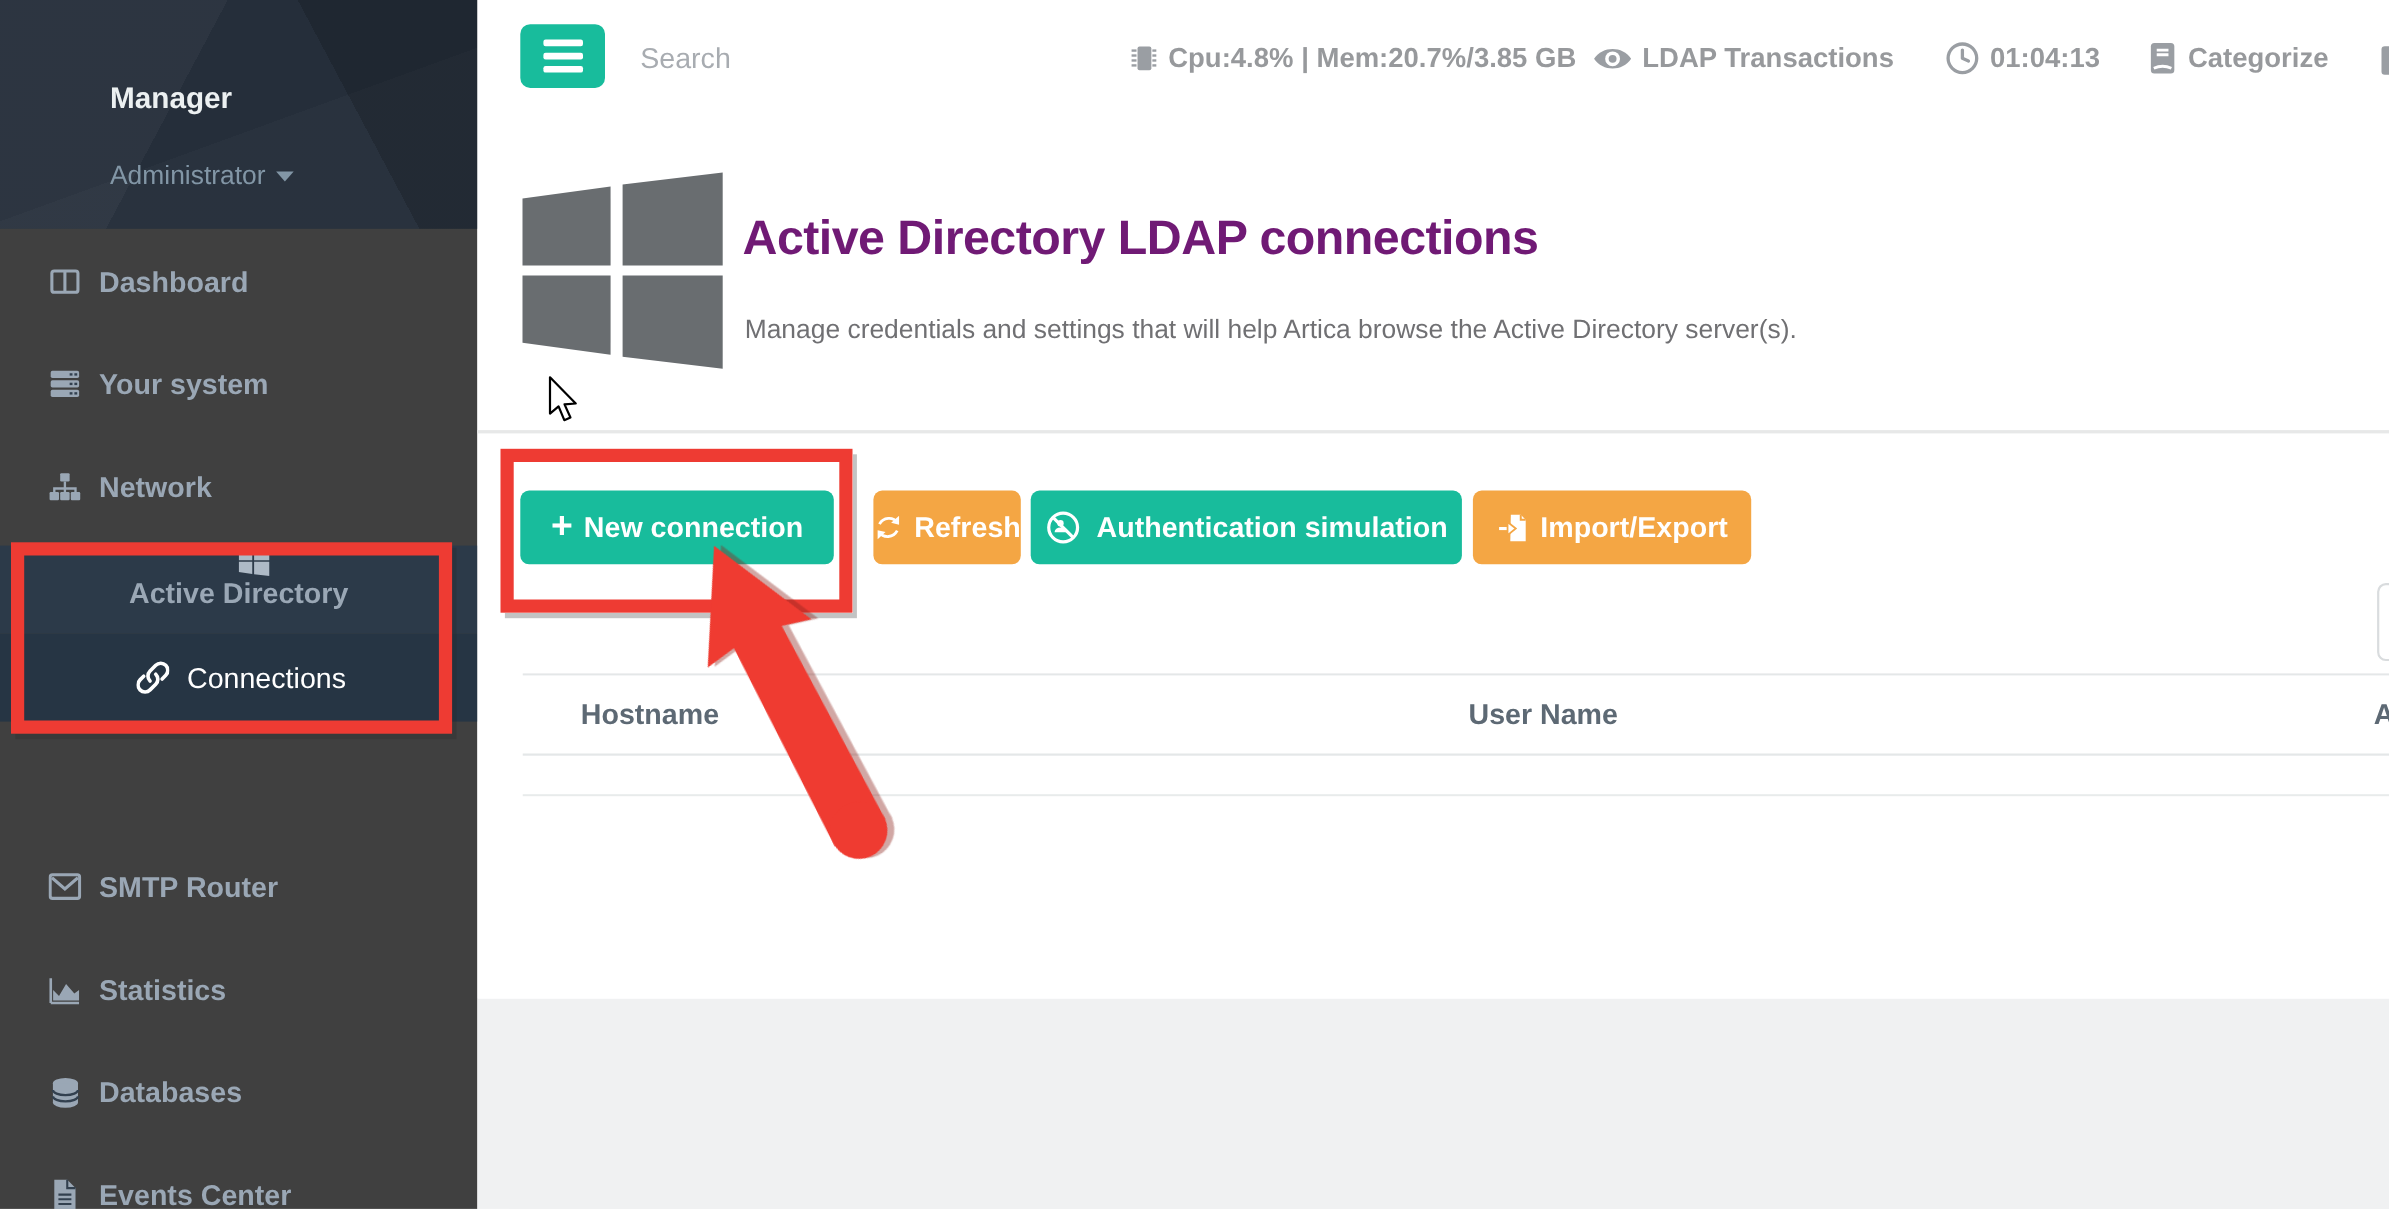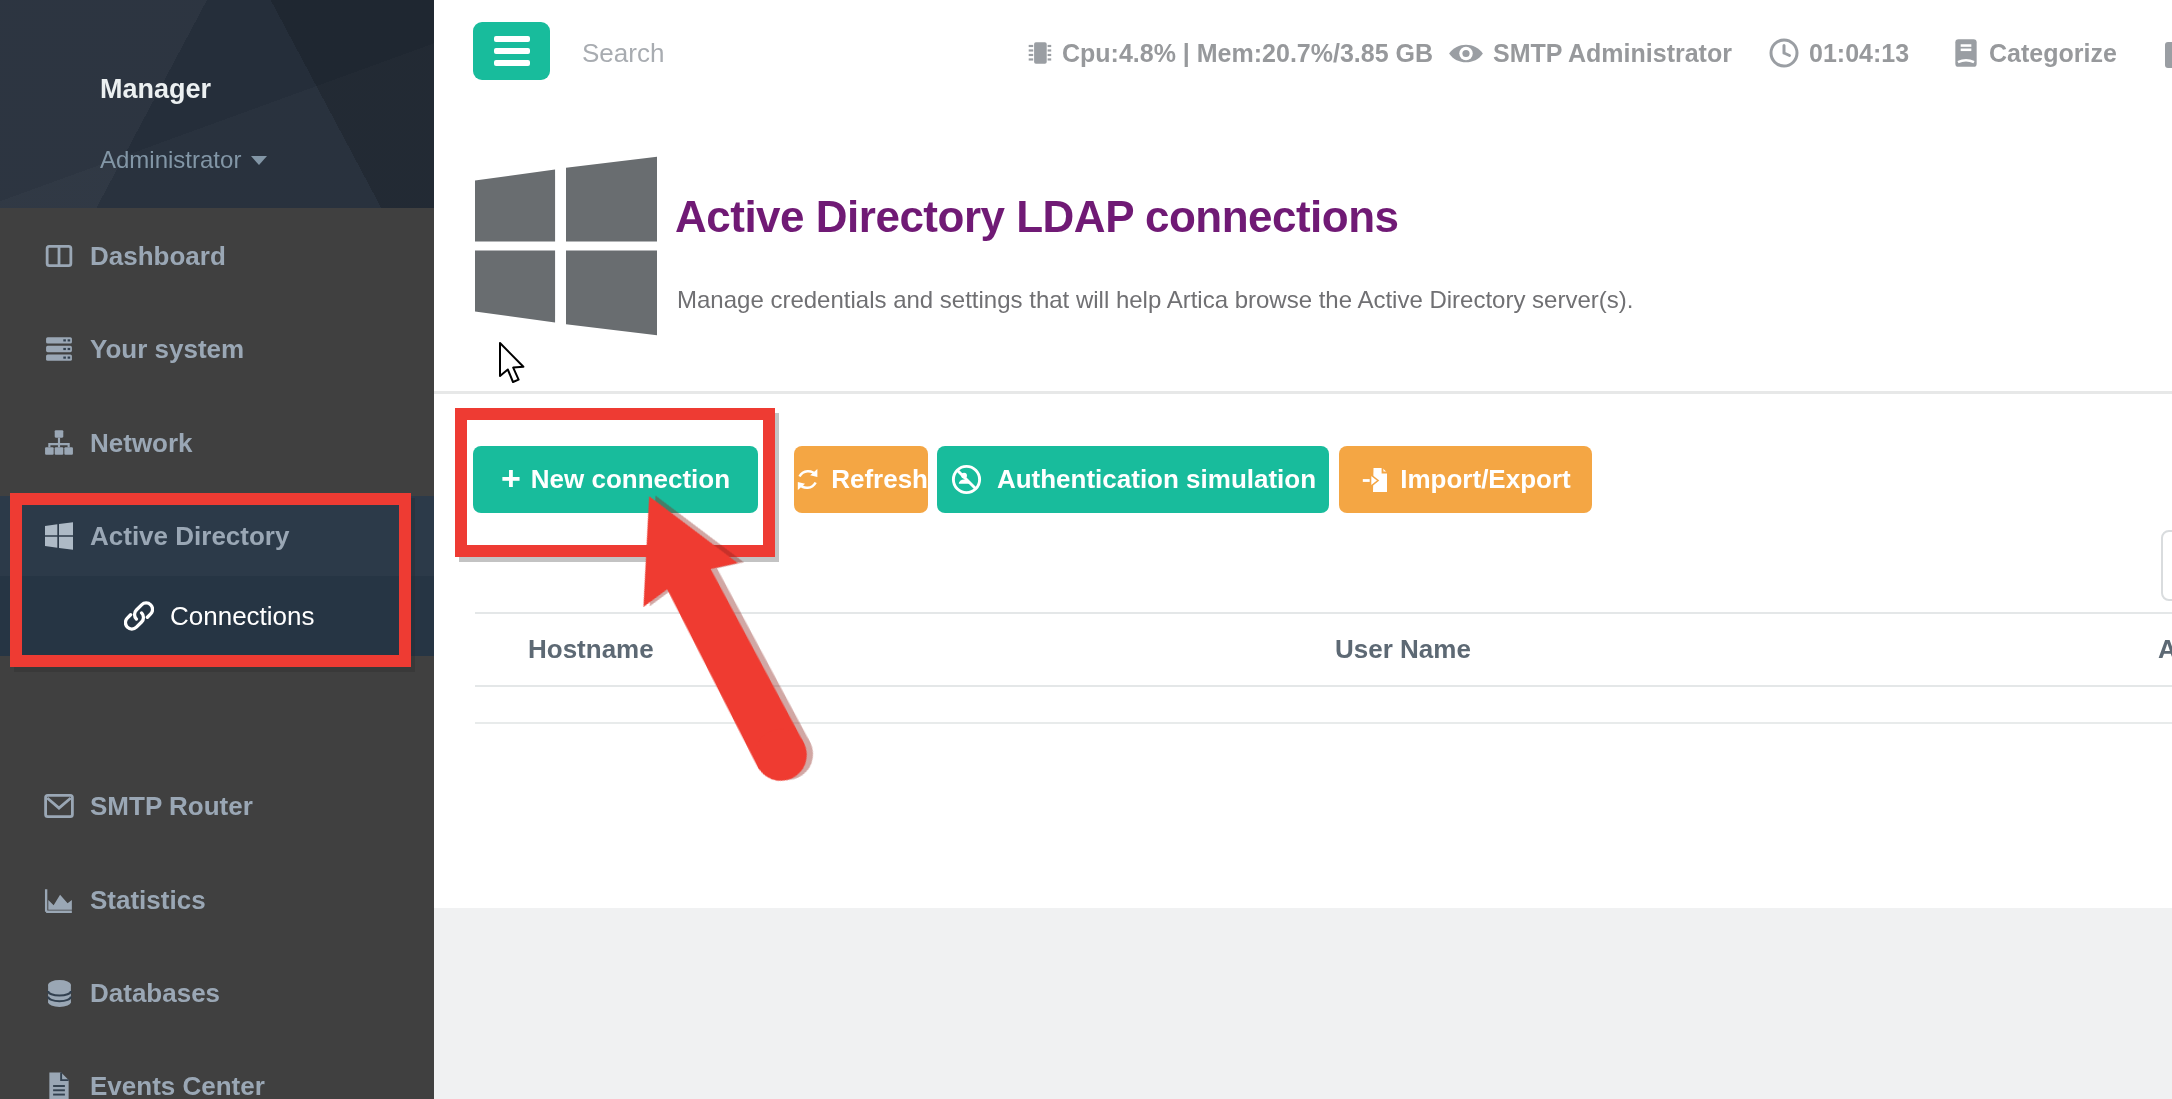--- a/index.html
+++ b/index.html
@@ -14,21 +14,21 @@
       linear-gradient(118deg, rgba(255,255,255,0.035) 38%, transparent 38%),
       linear-gradient(242deg, rgba(0,0,0,0.16) 30%, transparent 30%),
       linear-gradient(160deg, transparent 55%, rgba(255,255,255,0.02) 55%);}
   #user-name{position:absolute;left:100px;top:74px;font-size:27px;font-weight:700;color:#ECF0F1;}
   #user-role{position:absolute;left:100px;top:114px;font-size:24px;color:#8296A6;display:flex;align-items:center;gap:10px;margin-top:32px;}
   .caret{width:0;height:0;border-left:8px solid transparent;border-right:8px solid transparent;border-top:9px solid #8296A6;display:inline-block;}
 
   .nav-item{position:absolute;left:0;width:434px;height:80px;display:flex;align-items:center;
             color:#9AA7B5;font-size:26px;font-weight:600;cursor:pointer;}
   .nav-item .ic{width:34px;display:flex;justify-content:center;margin-left:42px;margin-right:14px;flex:none;}
-  .nav-item.hl{background:#2C3A49;}
+  .nav-item.hl{background:#2C3A49;flex-direction:column;}
   .nav-item.subactive{background:#263544;color:#FFFFFF;font-weight:400;}
   .nav-item.subactive .ic{margin-left:122px;}
 
   
   #main{position:absolute;left:434px;top:0;width:1380px;height:908px;background:#FFFFFF;}
   #footer{position:absolute;left:434px;top:908px;width:1738px;height:191px;background:#F0F1F2;}
 
   #hamburger{position:absolute;left:39px;top:22px;width:77px;height:58px;background:#18BC9C;border-radius:9px;
              display:flex;flex-direction:column;align-items:center;justify-content:center;gap:6px;cursor:pointer;}
   #hamburger span{width:36px;height:6px;background:#fff;border-radius:2px;}
@@ -240,21 +240,21 @@
         </svg>
       <span>Cpu:4.8% | Mem:20.7%/3.85 GB</span>
     </div>
 
     <div class="tb" id="tb-smtp">
       <svg width="36" height="25" viewBox="0 0 32 22">
           <path d="M1 11 C8 0.5 24 0.5 31 11 C24 21.5 8 21.5 1 11 Z" fill="#9A9EA3"></path>
           <circle cx="16" cy="11" r="6" fill="#FFFFFF"></circle>
           <circle cx="16" cy="11" r="3.2" fill="#9A9EA3"></circle>
         </svg>
-      <span>SMTP Administrator</span>
+      <span>LDAP Transactions</span>
     </div>
 
     <div class="tb" id="tb-clock">
       <svg width="32" height="32" viewBox="0 0 32 32">
           <circle cx="16" cy="16" r="13" fill="none" stroke="#9A9EA3" stroke-width="3"></circle>
           <path d="M16 16 V8.5 M16 16 l5.5 2.5" fill="none" stroke="#9A9EA3" stroke-width="3" stroke-linecap="round"></path>
         </svg>
       <span>01:04:13</span>
     </div>
 

